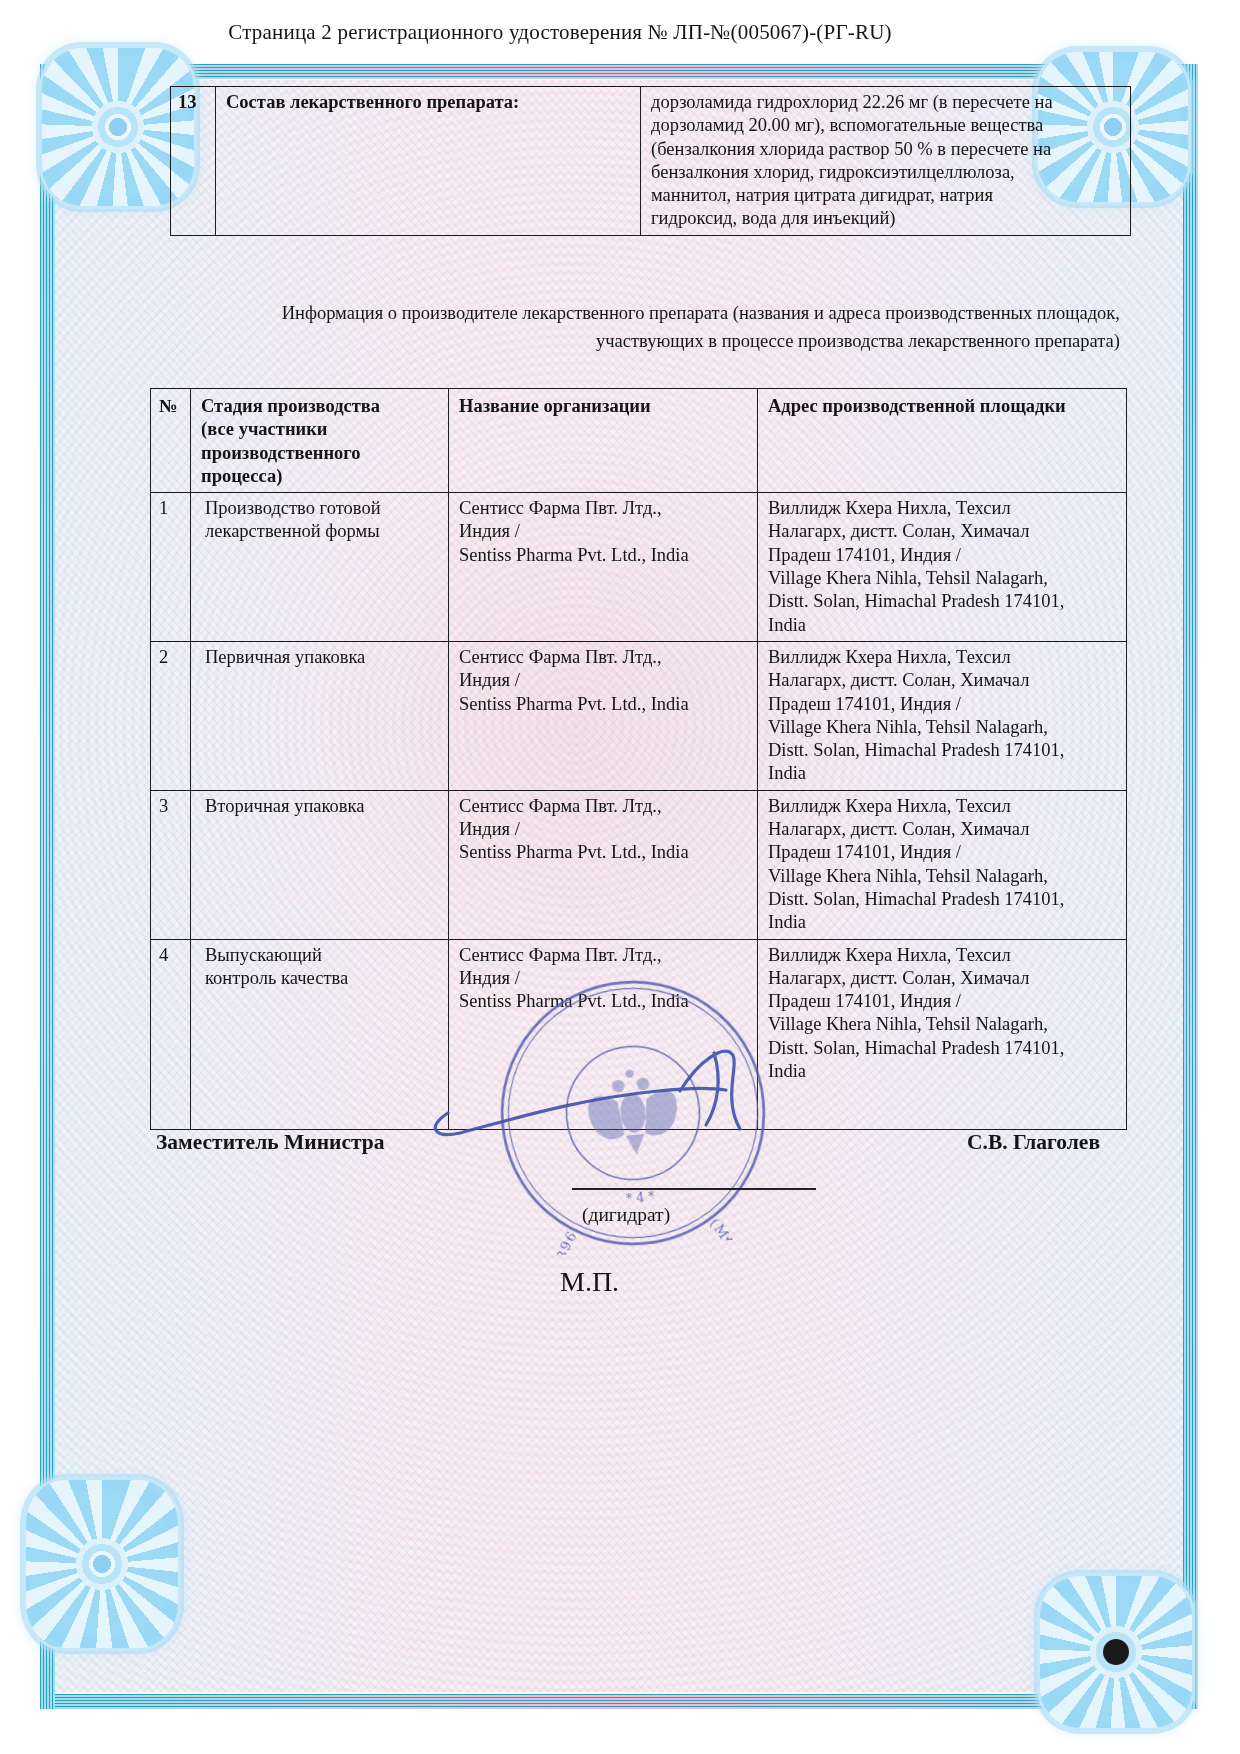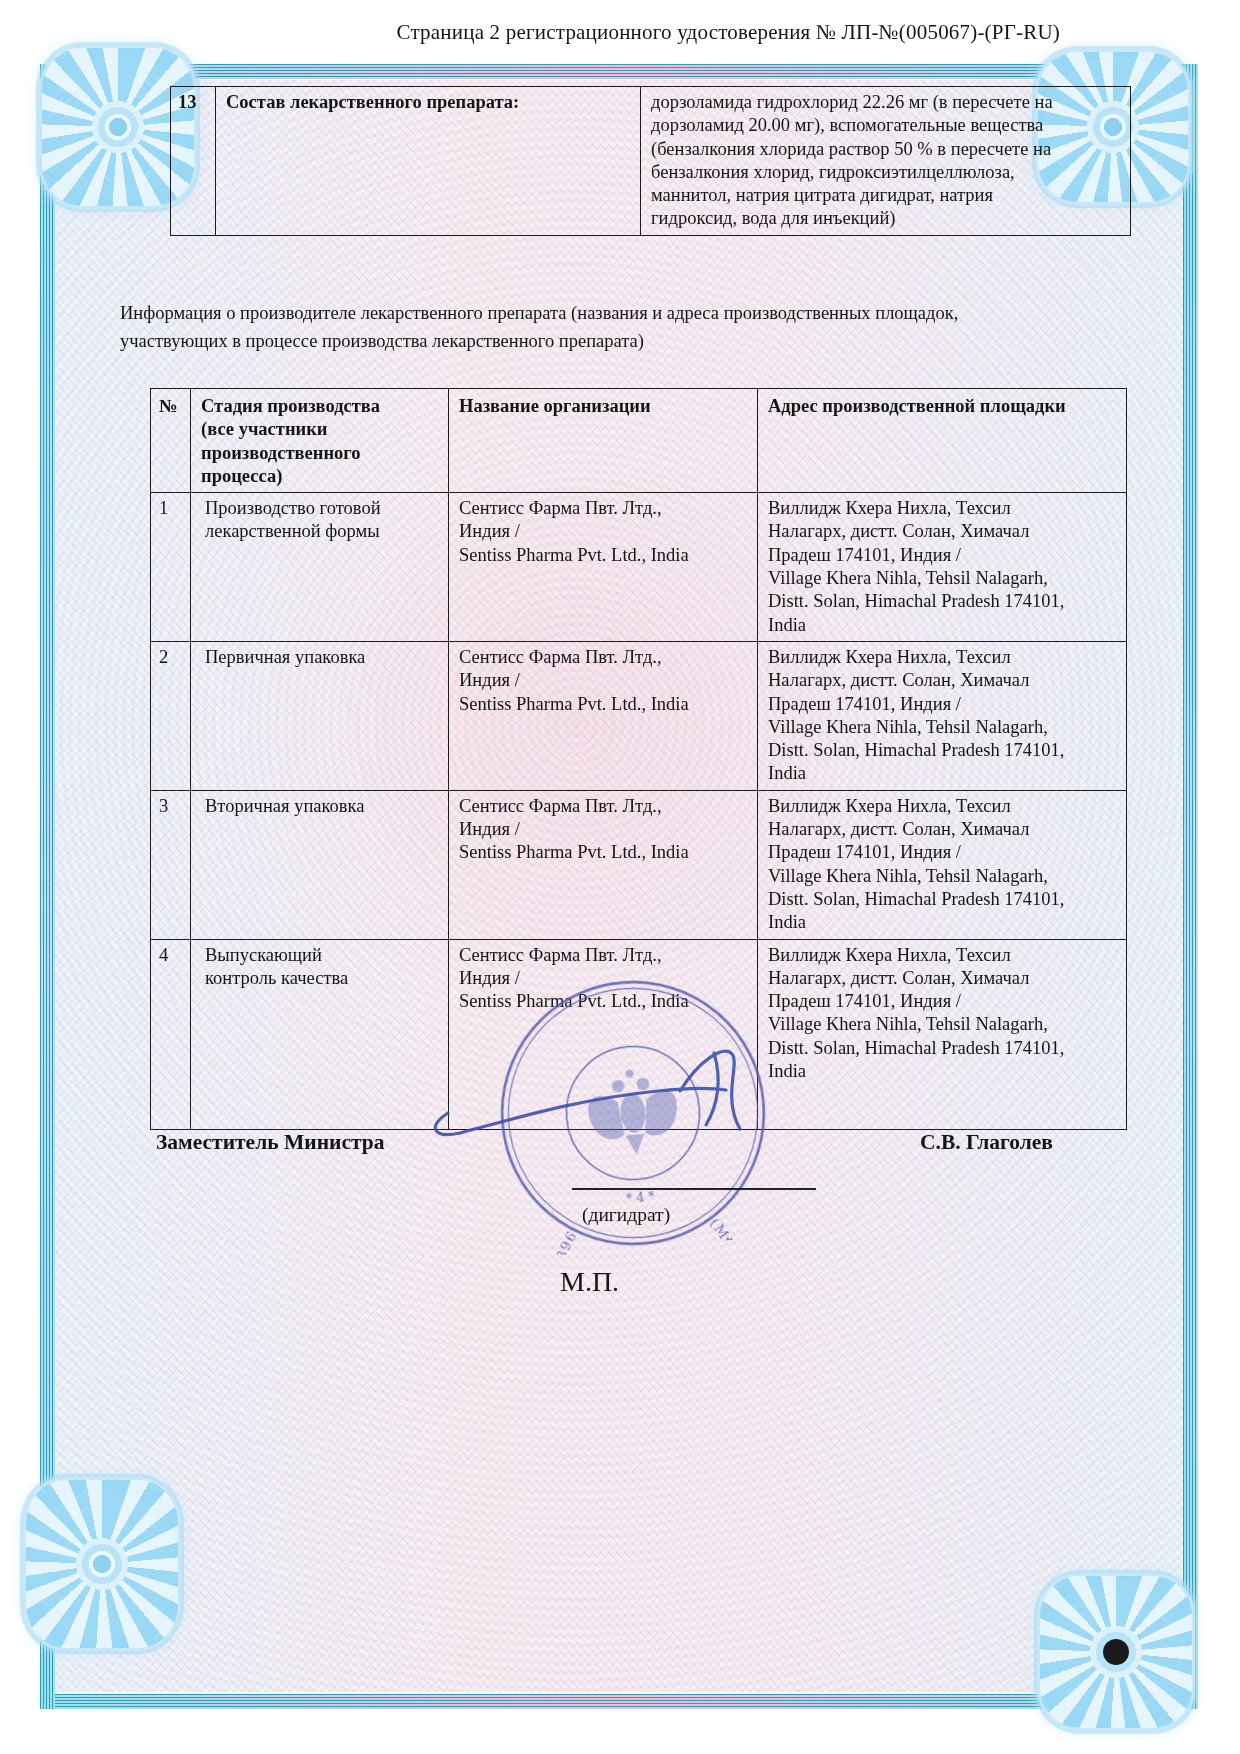--- a/index.html
+++ b/index.html
@@ -42,39 +42,39 @@
       repeating-conic-gradient(from 8deg, rgba(150,215,245,0.90) 0deg 11deg, rgba(231,246,253,0.95) 11deg 22deg),
       radial-gradient(circle at 50% 50%, #d2ecfa 0 66%, #a9dcf4 66% 80%, #d8effb 80% 100%);
     box-shadow: 0 0 0 3px rgba(200,232,248,0.9), 0 0 0 6px rgba(165,218,244,0.55), 0 0 12px 6px rgba(190,228,248,0.45);
   }
   .rosette.tl { left:42px;  top:48px;   width:152px; height:158px; }
   .rosette.tr { left:1038px;top:52px;   width:150px; height:150px; }
   .rosette.bl { left:26px;  top:1480px; width:152px; height:168px; }
   .rosette.br { left:1040px;top:1576px; width:152px; height:152px; }
   .punch { position:absolute; left:50%; top:50%; width:26px; height:26px; margin:-13px 0 0 -13px; border-radius:50%; background:#1a1a1a; }
   
-  .title { position:absolute; left:60px; top:20px; width:1000px; text-align:right; font-size:21px; letter-spacing:0.2px; }
+  .title { position:absolute; left:60px; top:20px; width:1000px; text-align:center; font-size:21px; letter-spacing:0.2px; }
   
   table { position:absolute; border-collapse:collapse; table-layout:fixed; background:transparent; }
   td, th { border:1.6px solid #1c1c1c; vertical-align:top; padding:4px 10px; font-size:18.5px; line-height:1.26; text-align:left; font-weight:normal; }
   .pre { white-space:pre-line; }
   .t1 { left:170px; top:86px; width:960px; }
   .t1 .num { font-weight:bold; padding-left:7px; }
   .t1 .label { font-weight:bold; }
   .t1 .center { text-align:center; }
   .t2 { left:150px; top:388px; width:976px; }
   .t2 th { font-weight:bold; padding-top:6px; }
   .t2 .num { padding-left:8px; }
   .t2 .stage { padding-left:14px;margin-top:12px; }
   .t2 .last td { padding-bottom:46px; }
   
-  .info { position:absolute; left:120px; top:300px; width:1000px; text-align:left; font-size:18.5px; line-height:1.5; white-space:pre-line; }
+  .info { position:absolute; left:120px; top:300px; width:1000px; text-align:right; font-size:18.5px; line-height:1.5; white-space:pre-line; }
   
   .official-left  { position:absolute; left:156px; top:1130px; font-weight:bold; font-size:21.5px; }
-  .official-right { position:absolute; left:920px; top:1130px; width:180px; text-align:left; font-weight:bold; font-size:21.5px; }
+  .official-right { position:absolute; left:920px; top:1130px; width:180px; text-align:right; font-weight:bold; font-size:21.5px; }
   .sig-line { position:absolute; left:572px; top:1188px; width:244px; border-top:2px solid #222; }
   .sig-caption { position:absolute; left:582px; top:1204px; font-size:19.5px; }
   .seal-caption { position:absolute; left:560px; top:1266px; font-size:28px; }
   
   .stamp { position:absolute; left:498px; top:978px; width:270px; height:270px; transform:rotate(-5deg); opacity:0.85; filter:blur(0.3px); }
   .ink { position:absolute; left:418px; top:1035px; width:390px; height:120px; opacity:0.9; }
 </style>
 </head>
 <body>
 

